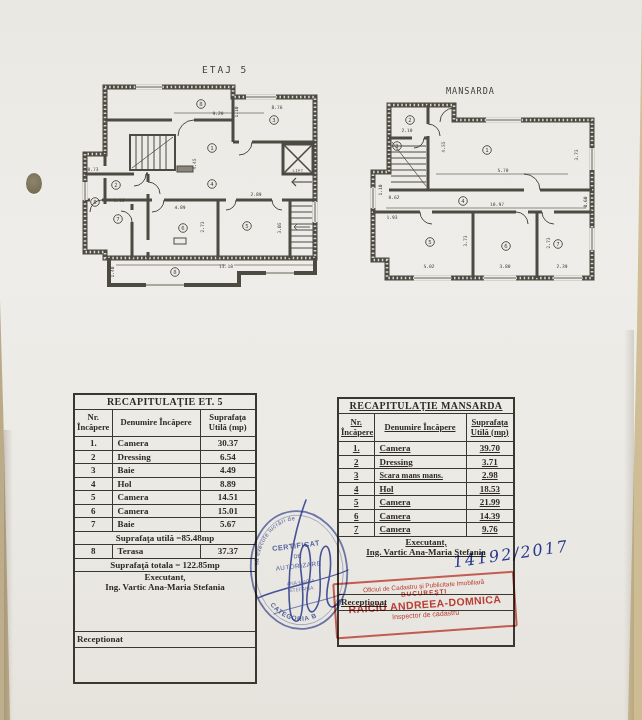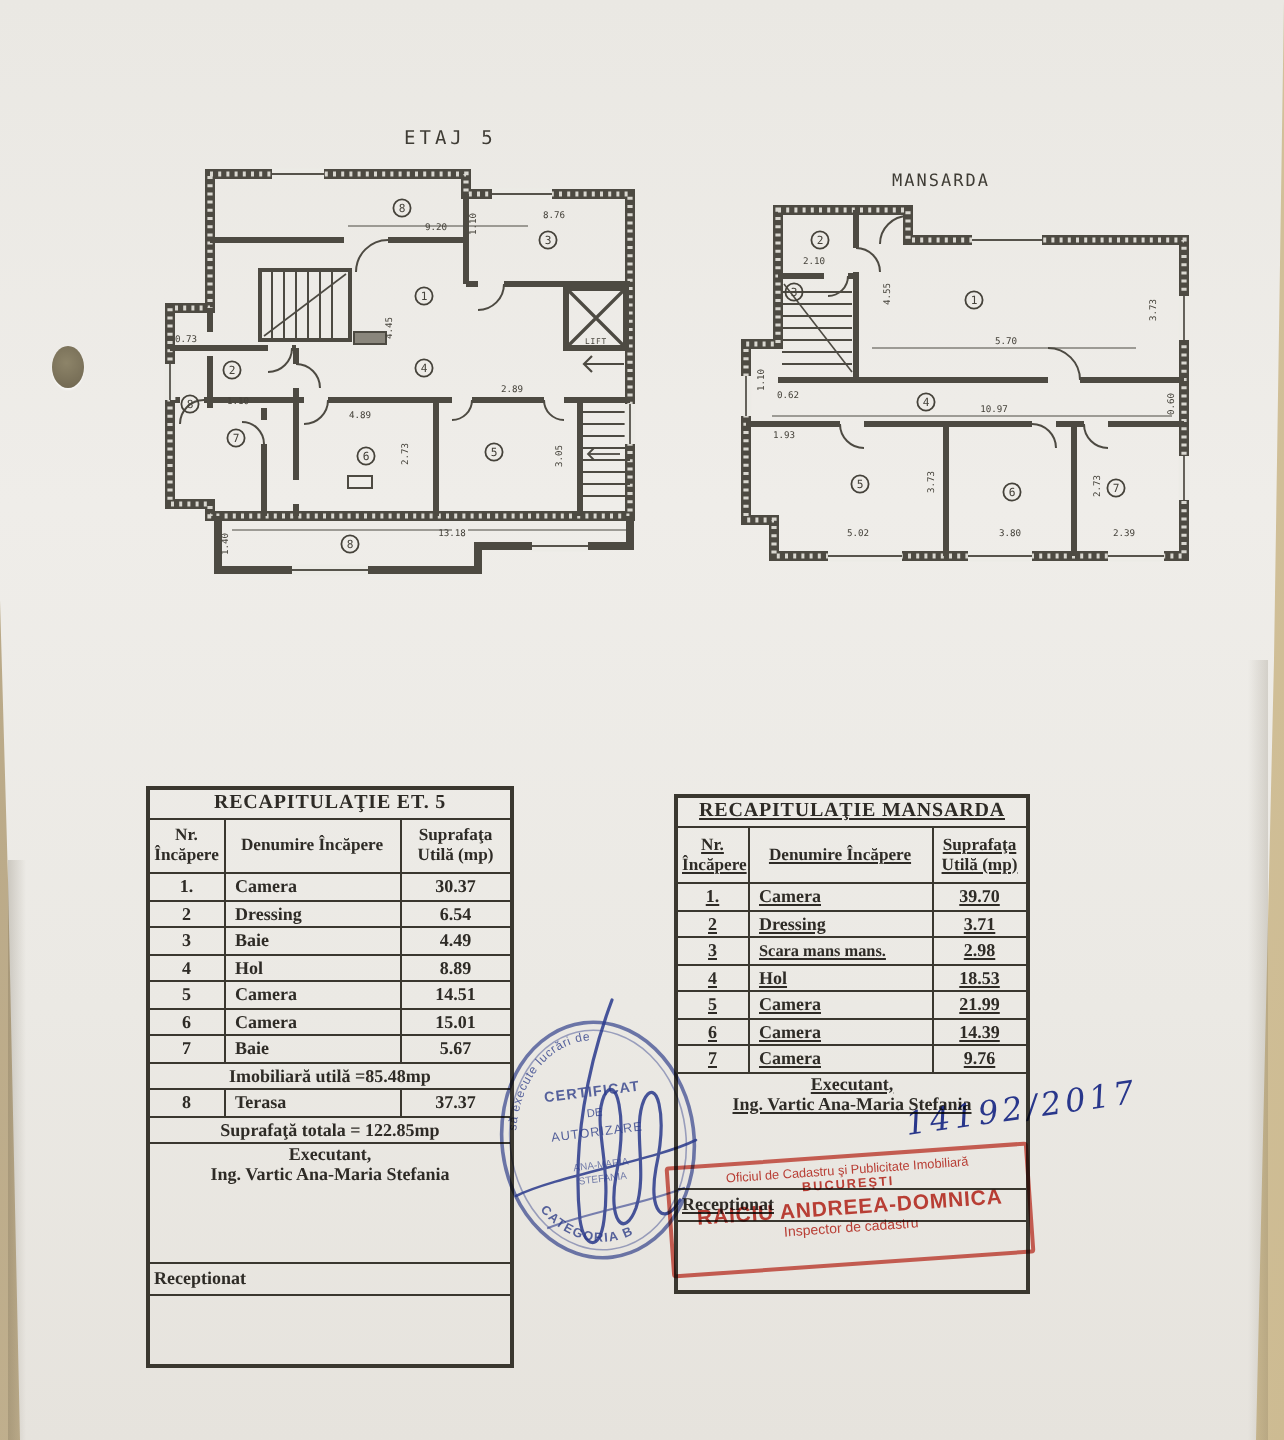--- a/index.html
+++ b/index.html
@@ -316,21 +316,21 @@
           <td class="c-num">6</td>
           <td class="c-name">Camera</td>
           <td class="c-val">15.01</td>
         </tr>
     <tr class="r">
           <td class="c-num">7</td>
           <td class="c-name">Baie</td>
           <td class="c-val">5.67</td>
         </tr>
     <tr class="note">
-          <td colspan="3">Imobiliară utilă =85.48mp</td>
+          <td colspan="3">Suprafaţa utilă =85.48mp</td>
         </tr>
     <tr class="r">
           <td class="c-num">8</td>
           <td class="c-name">Terasa</td>
           <td class="c-val">37.37</td>
         </tr>
     <tr class="note">
           <td colspan="3">Suprafaţă totala = 122.85mp</td>
         </tr>
     <tr class="exec" style="height:60px;">

